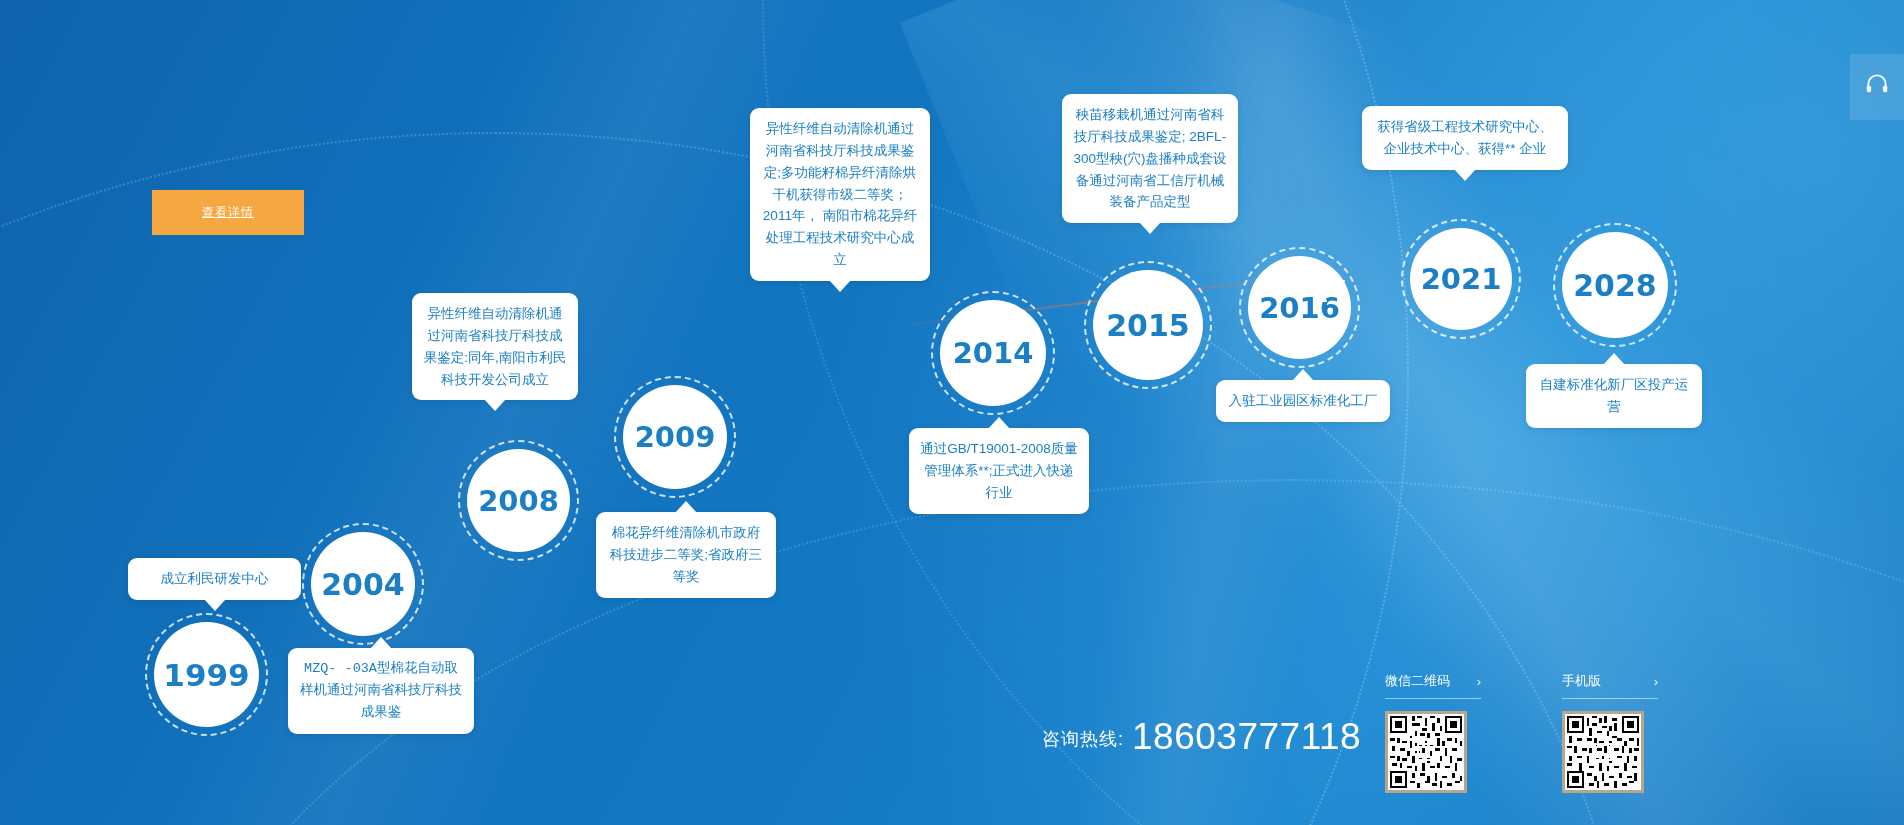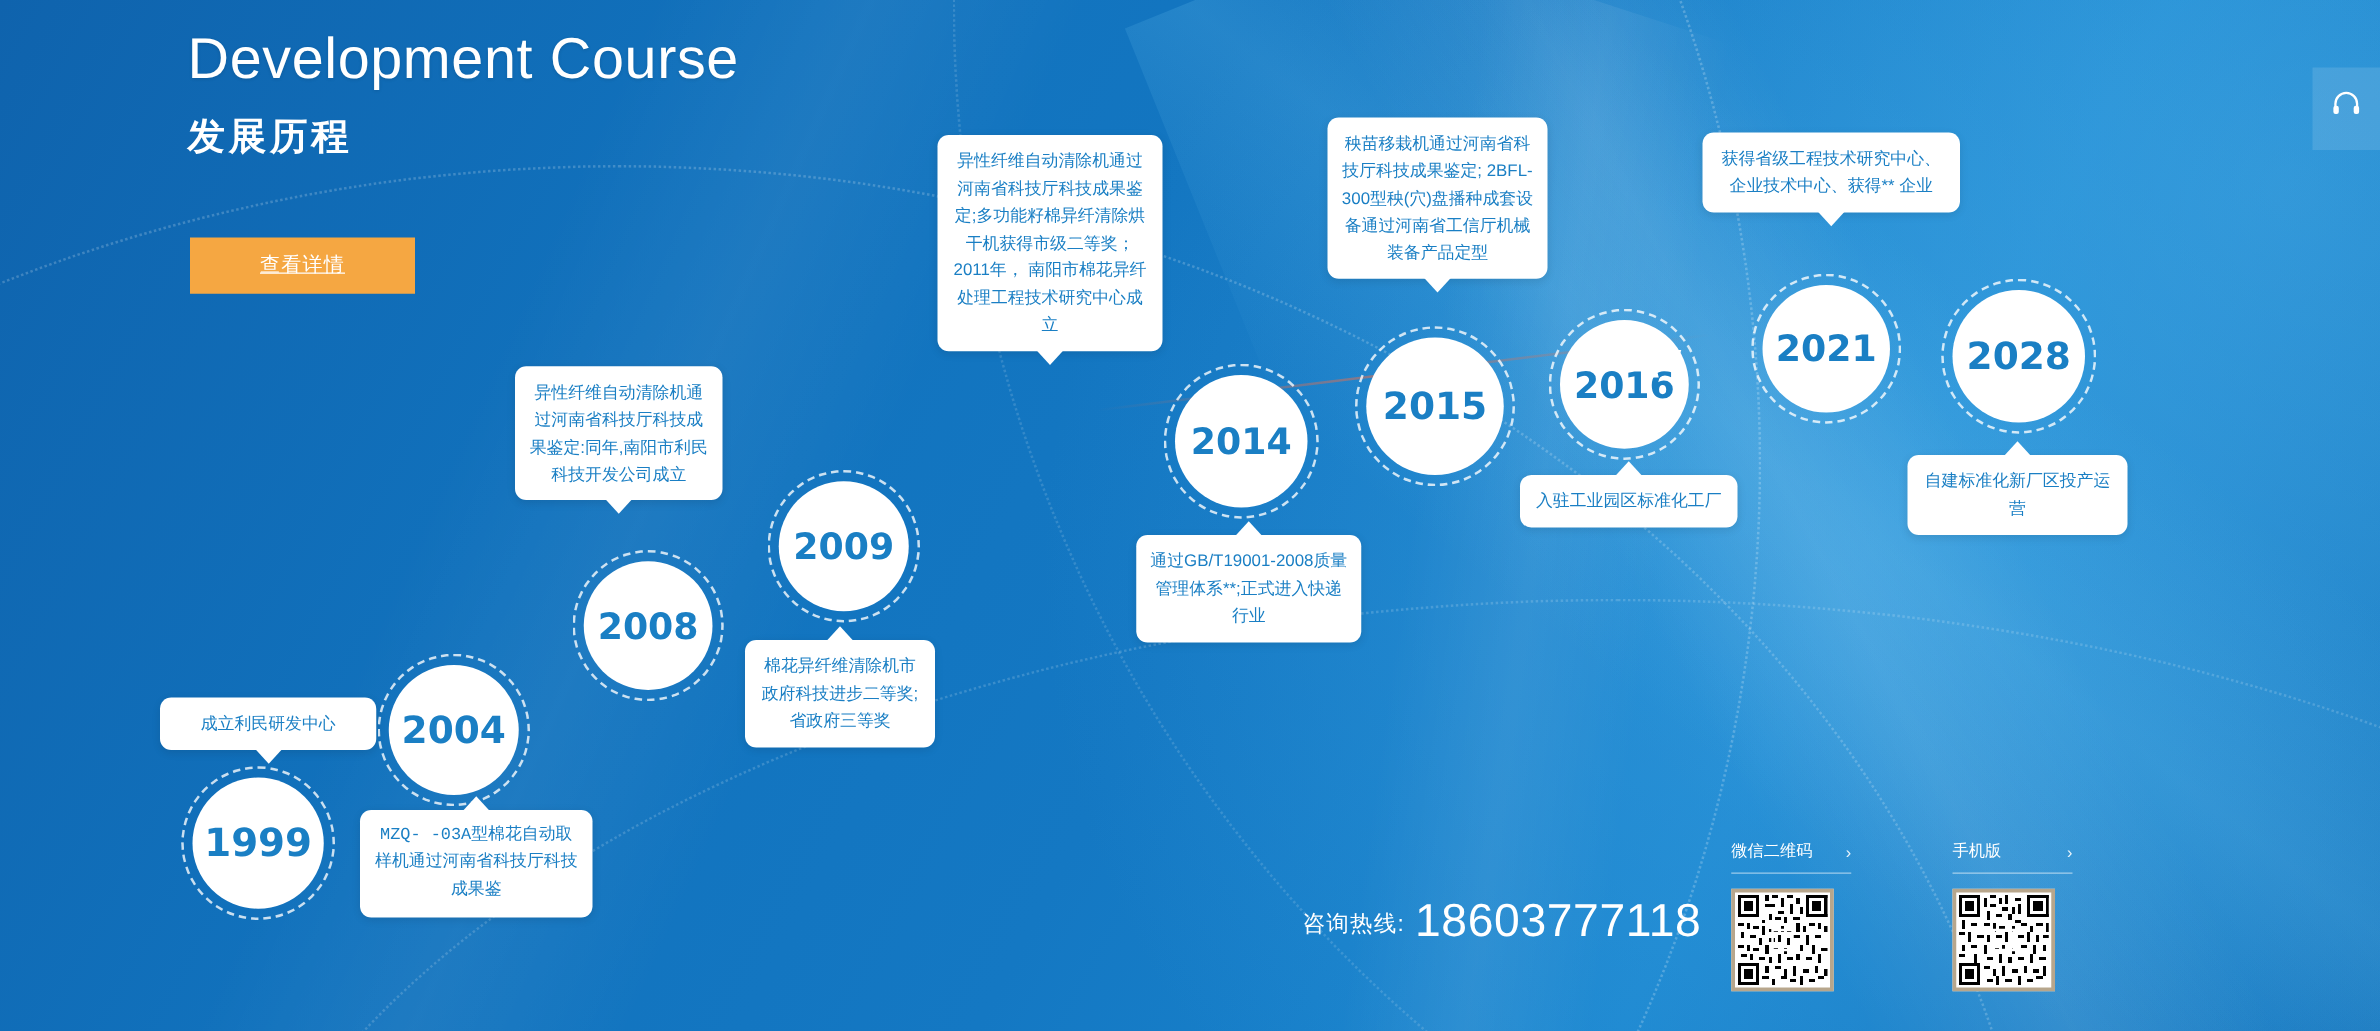--- a/index.html
+++ b/index.html
@@ -55,24 +55,24 @@
   .header { position: absolute; left: 150px; top: 20px; }
   .header .en {
     color: #ffffff; font-size: 46px; font-weight: 400; letter-spacing: 0.5px; line-height: 1.15;
     text-shadow: 0 1px 3px rgba(0,0,0,0.12);
   }
   .header .cn {
     color: #ffffff; font-size: 30px; font-weight: 700; margin-top: 16px; letter-spacing: 3px;
   }
   .cta {
     position: absolute; left: 152px; top: 190px;
-    width: 180px; height: 45px;
+    width: 152px; height: 45px;
     background: #f5a742;
     display: flex; align-items: center; justify-content: center;
-    color: #ffffff; font-size: 16px; letter-spacing: 1px;
+    color: #ffffff; font-size: 12px; letter-spacing: 1px;
     cursor: pointer; border: none;
     font-family: "Liberation Sans", "DejaVu Sans", sans-serif;
   }
   .cta span { text-decoration: underline; }
   .year-circle {
     position: absolute;
     border-radius: 50%;
     background: #ffffff;
     display: flex; align-items: center; justify-content: center;
     color: #1a7fc4;
@@ -164,24 +164,20 @@
   <div class="sweep s1"></div>
   <div class="sweep s2"></div>
   <div class="sweep s3"></div>
   <div class="sweep s4"></div>
   <div class="redline"></div>
   <div class="arc a1"></div>
   <div class="arc a2"></div>
   <div class="arc a3"></div>
   <div class="arc a4"></div>
 
-  <div class="header">
-    <div class="en">Development Course</div>
-    <div class="cn">发展历程</div>
-  </div>
   <button class="cta">
     <span>查看详情</span>
   </button>
 
   <div class="service">
     <span>
       <svg width="26" height="26" viewBox="0 0 24 24" fill="none" stroke="#ffffff" stroke-width="1.7">
         <path d="M4 14v-2a8 8 0 0 1 16 0v2"></path>
         <rect x="2.5" y="13.5" width="4" height="6" rx="1.6" fill="#ffffff" stroke="none"></rect>
         <rect x="17.5" y="13.5" width="4" height="6" rx="1.6" fill="#ffffff" stroke="none"></rect>
@@ -210,21 +206,21 @@
     <span>2008</span>
   </div>
   <div class="card" style="left:412px; top:293px; width:166px;">
     <div class="tip down"></div>
     <span>异性纤维自动清除机通过河南省科技厅科技成果鉴定:同年,南阳市利民科技开发公司成立</span>
   </div>
 
   <div class="year-circle" style="left:623px; top:385px; width:104px; height:104px; font-size:29px;">
     <span>2009</span>
   </div>
-  <div class="card" style="left:596px; top:512px; width:152px;">
+  <div class="card" style="left:596px; top:512px; width:180px;">
     <div class="tip up"></div>
     <span>棉花异纤维清除机市政府科技进步二等奖;省政府三等奖</span>
   </div>
 
   <div class="card" style="left:750px; top:108px; width:180px;">
     <div class="tip down"></div>
     <span>异性纤维自动清除机通过河南省科技厅科技成果鉴定;多功能籽棉异纤清除烘干机获得市级二等奖； 2011年， 南阳市棉花异纤处理工程技术研究中心成立</span>
   </div>
 
   <div class="year-circle" style="left:940px; top:300px; width:106px; height:106px; font-size:29px;">

